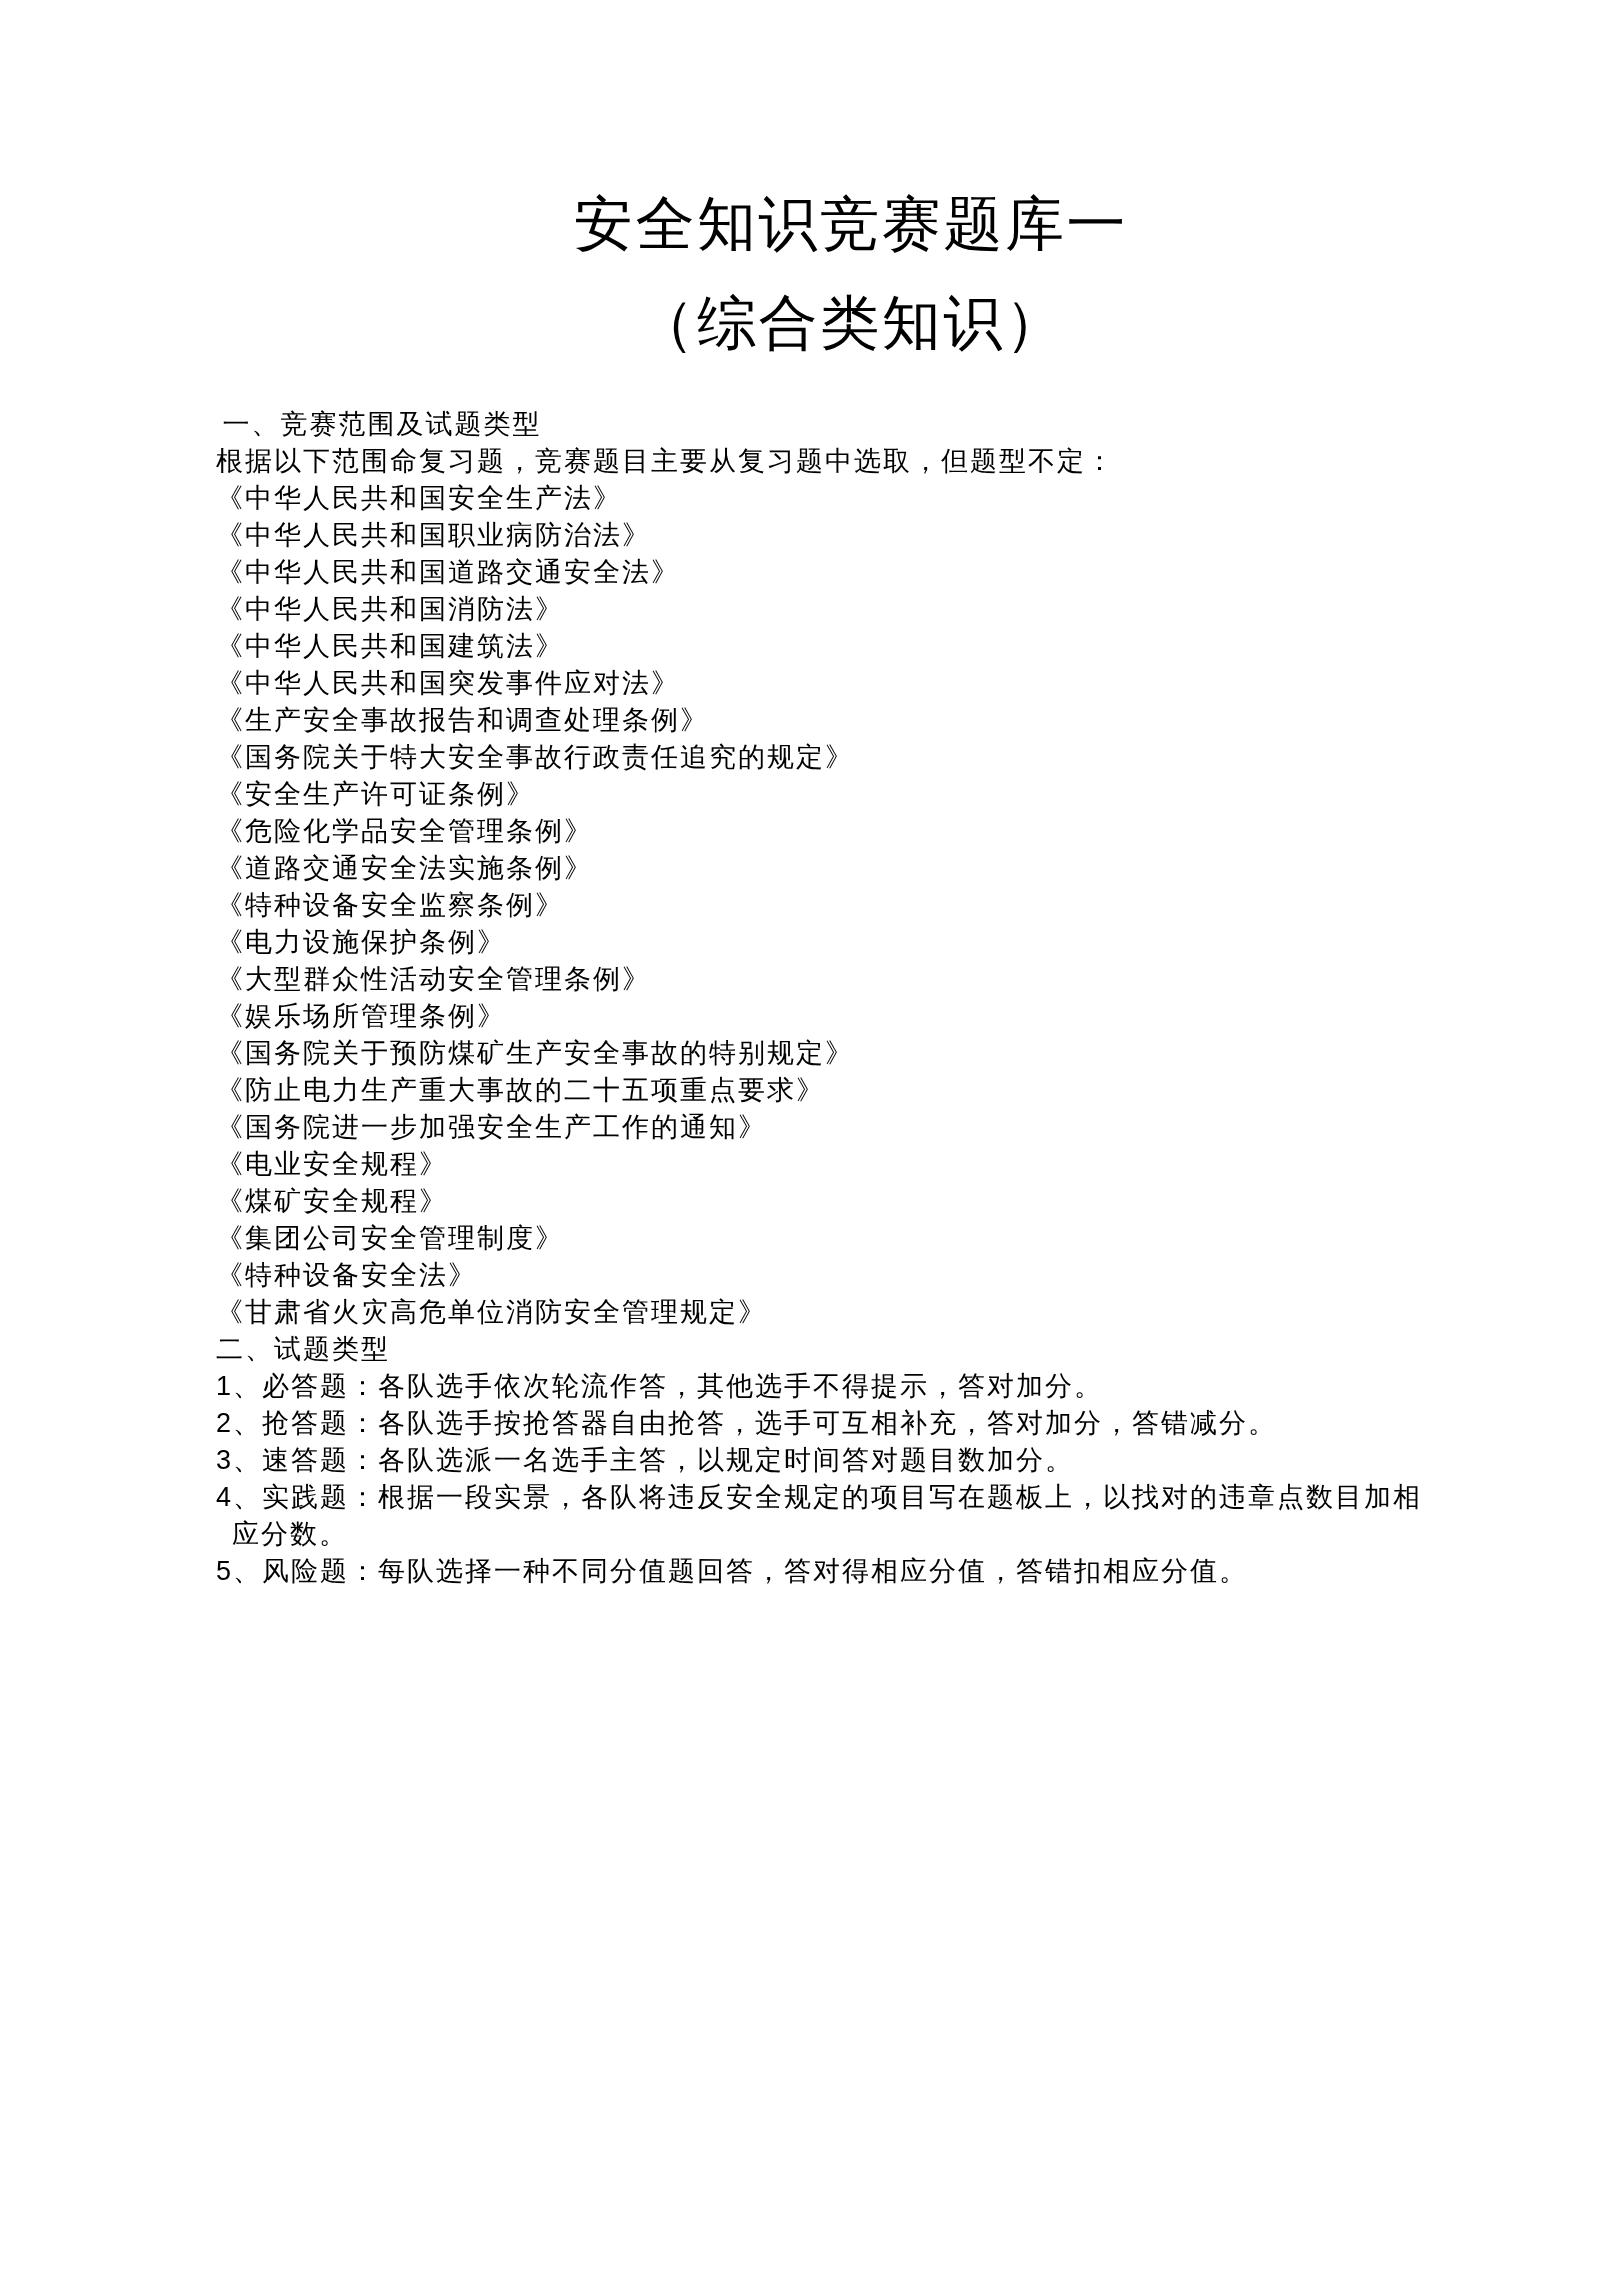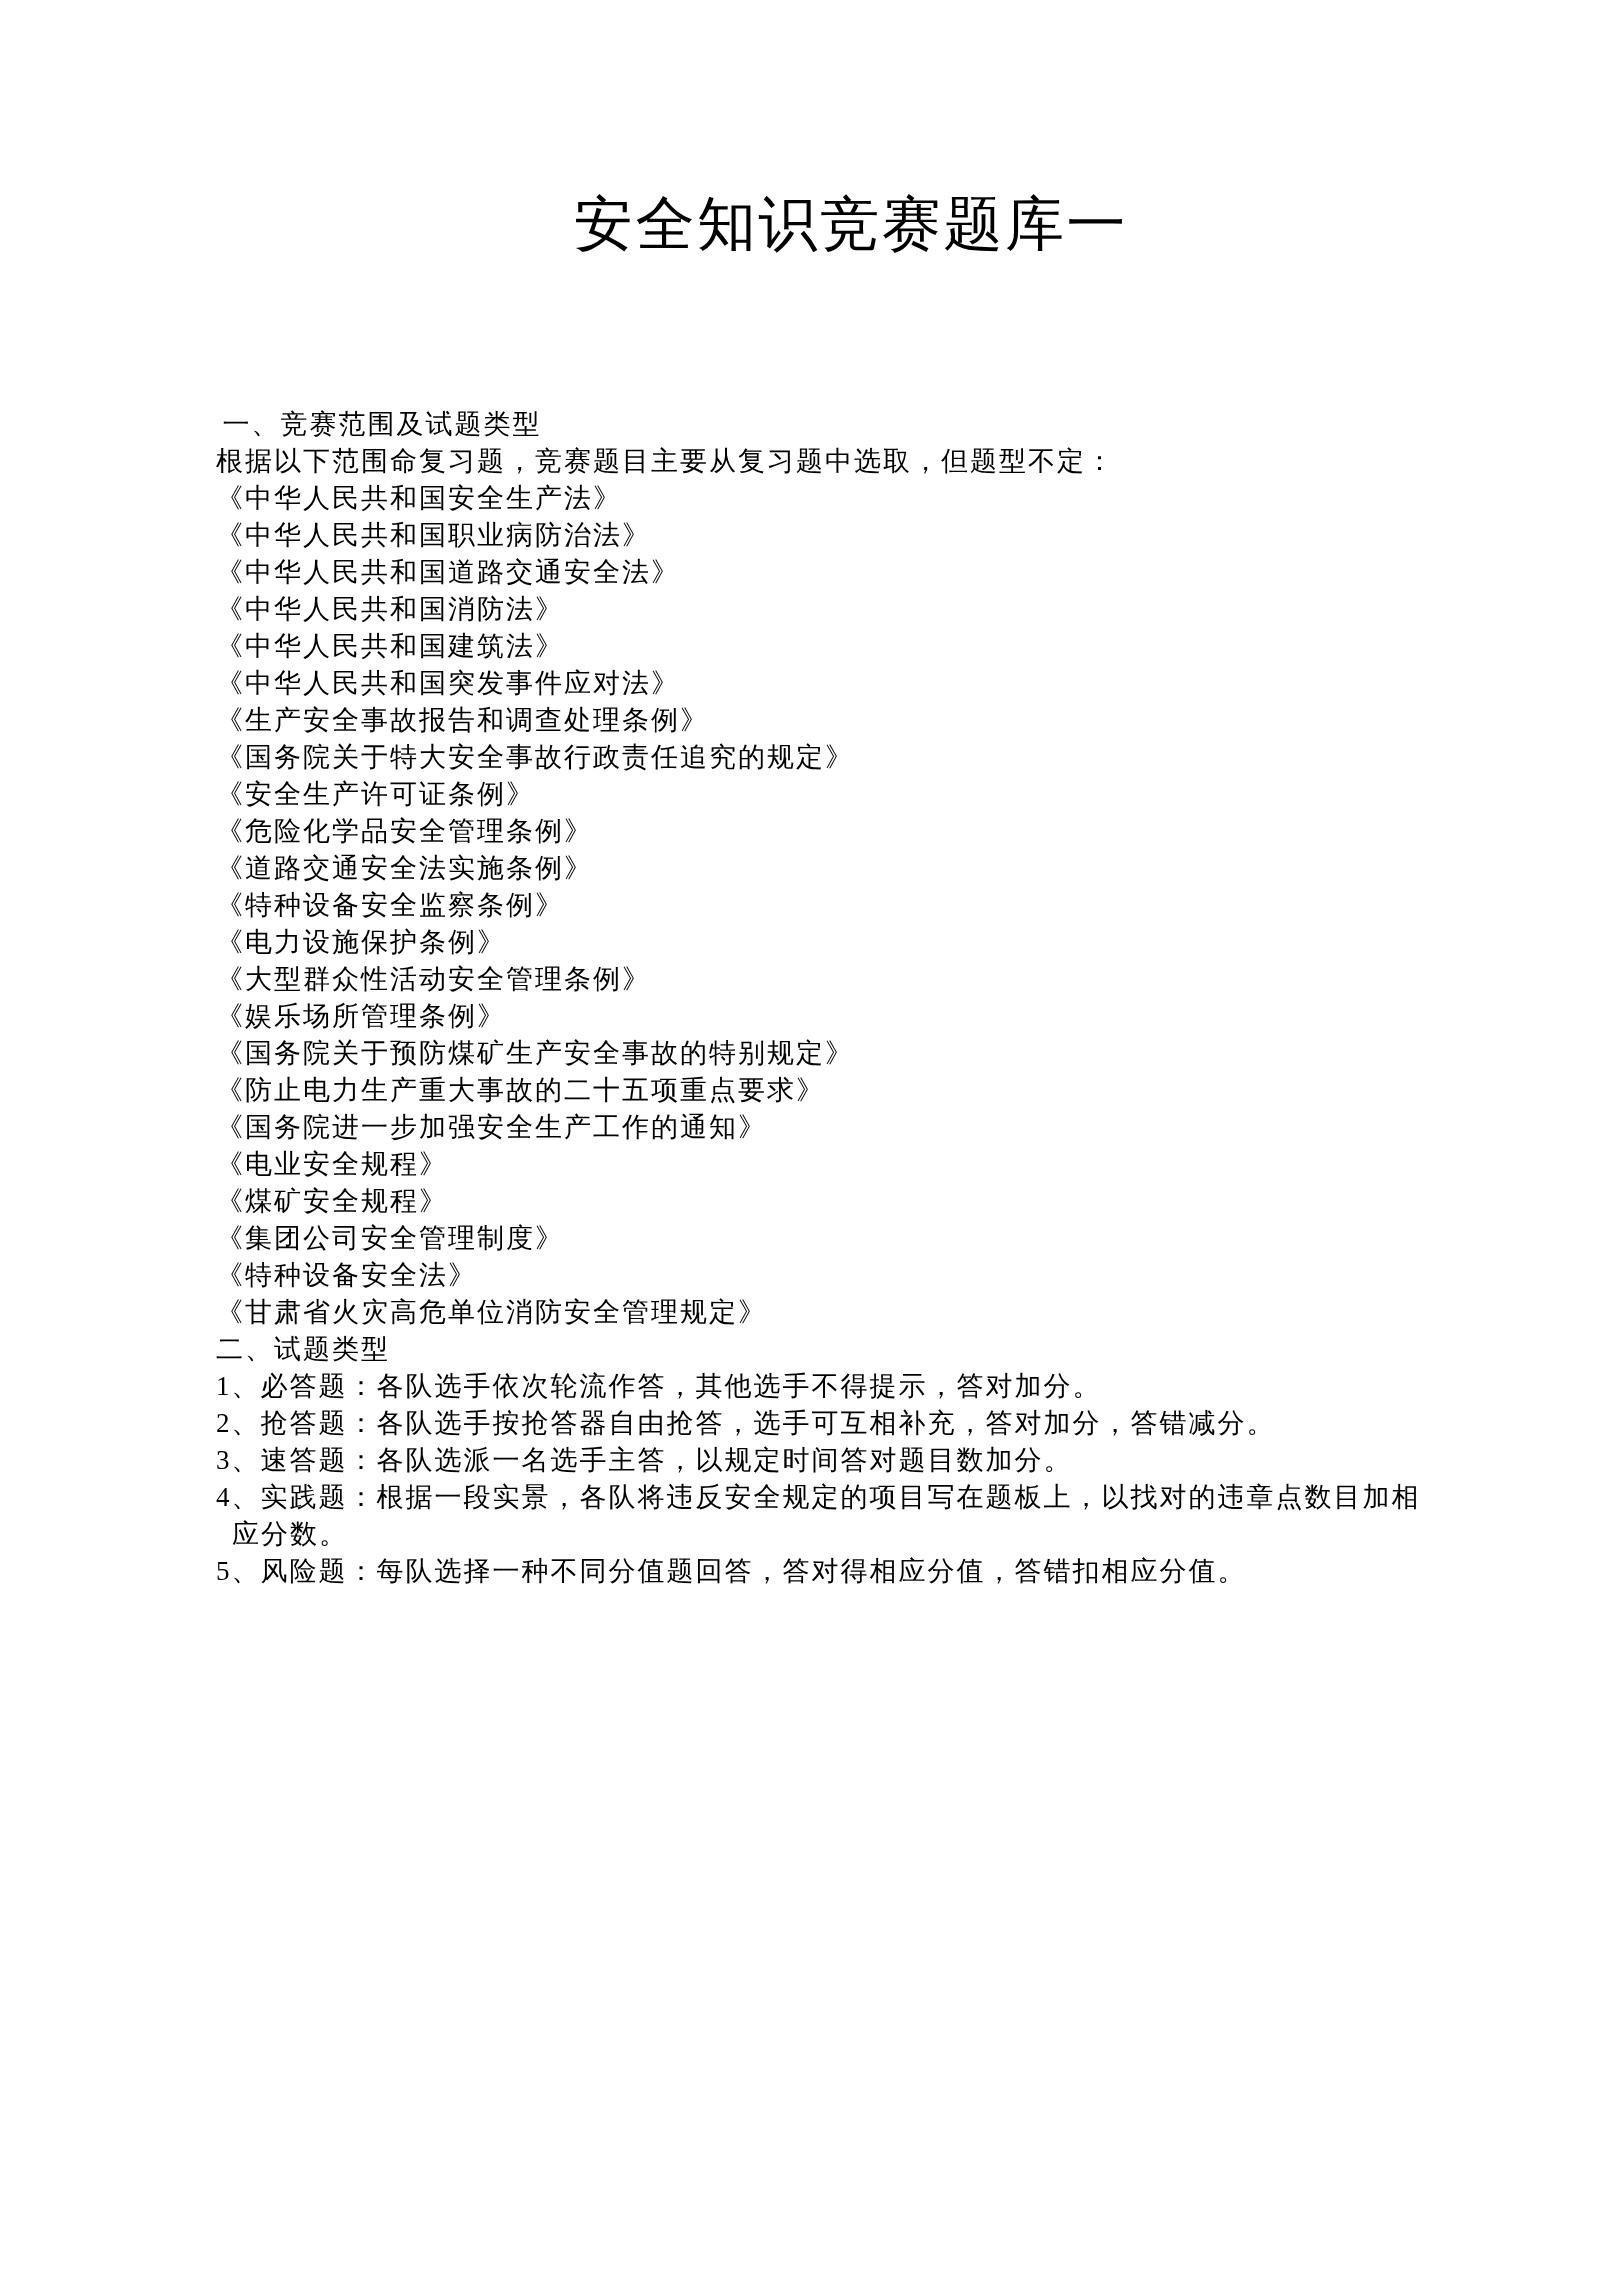--- a/index.html
+++ b/index.html
@@ -6,21 +6,21 @@
     margin: 0;
     padding: 0;
     background: #ffffff;
   }
   .page {
     position: relative;
     width: 1623px;
     height: 1733px;
     background: #ffffff;
     color: #000000;
-    font-family: Liberation Serif, serif;
+    font-family: Liberation Sans, sans-serif;
     overflow: hidden;
   }
   .title-block {
     position: absolute;
     top: 175px;
     left: 79px;
     right: 0;
     text-align: center;
     font-size: 59px;
     line-height: 99px;
@@ -43,20 +43,21 @@
   .ind   { }
   .base  { margin-left: 16px; }
 </style>
 </head>
 <body>
 
 <div class="page">
 
   <div class="title-block">
     <div class="title-line">安全知识竞赛题库一</div>
+    <div class="title-line">（综合类知识）</div>
   </div>
 
   <div class="doc-body">
 
     <div class="line head1">一、竞赛范围及试题类型</div>
     <div class="line ind">根据以下范围命复习题，竞赛题目主要从复习题中选取，但题型不定：</div>
 
     <div class="line ind">《中华人民共和国安全生产法》</div>
     <div class="line ind">《中华人民共和国职业病防治法》</div>
     <div class="line ind">《中华人民共和国道路交通安全法》</div>

